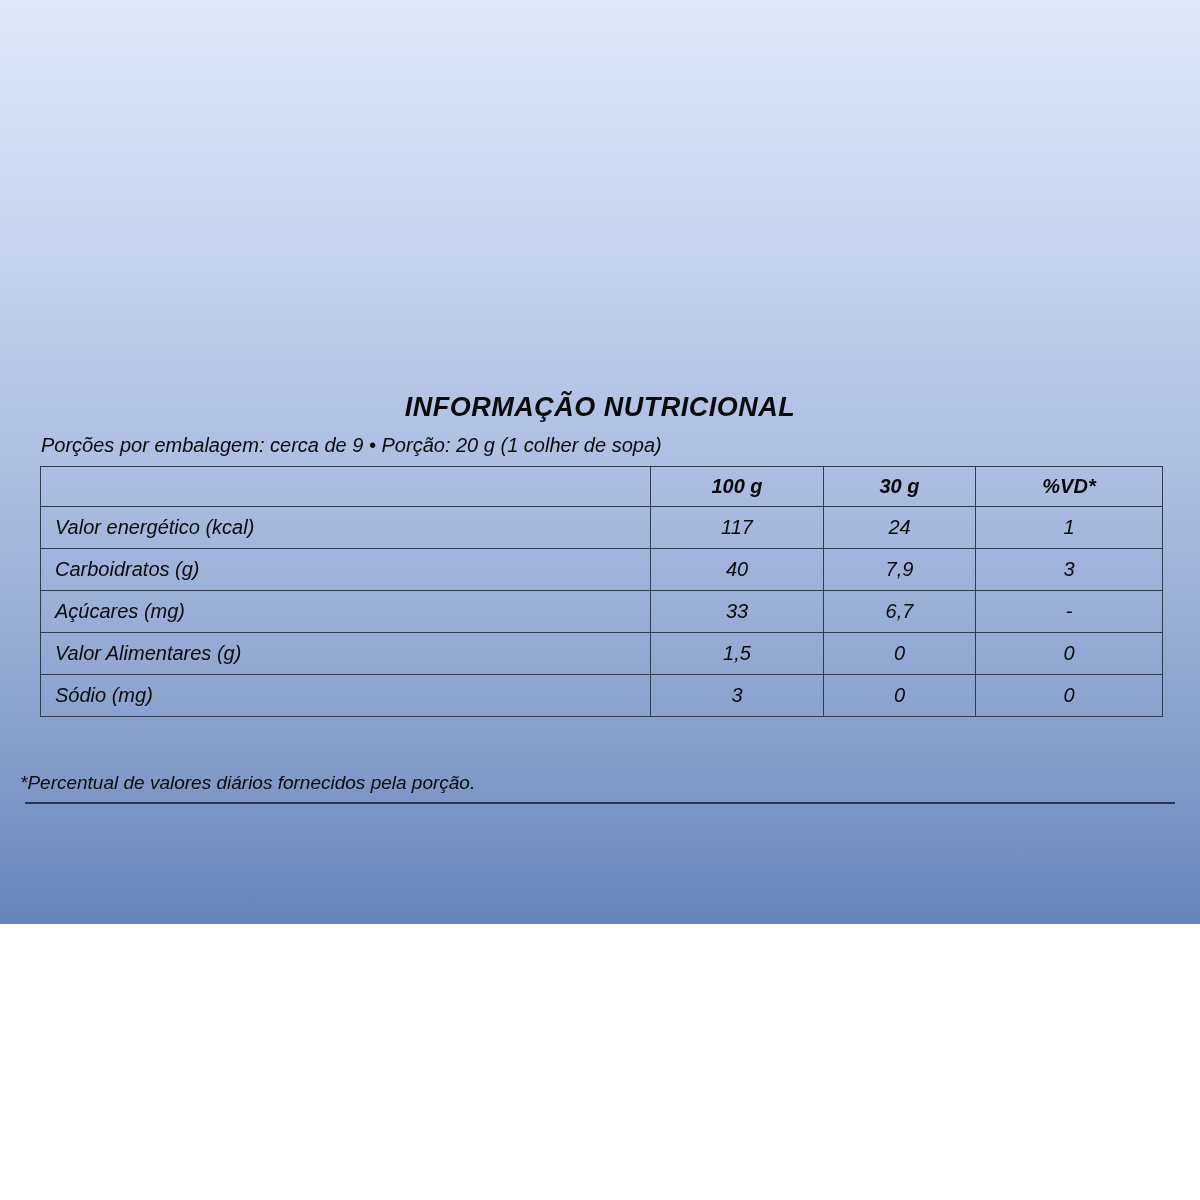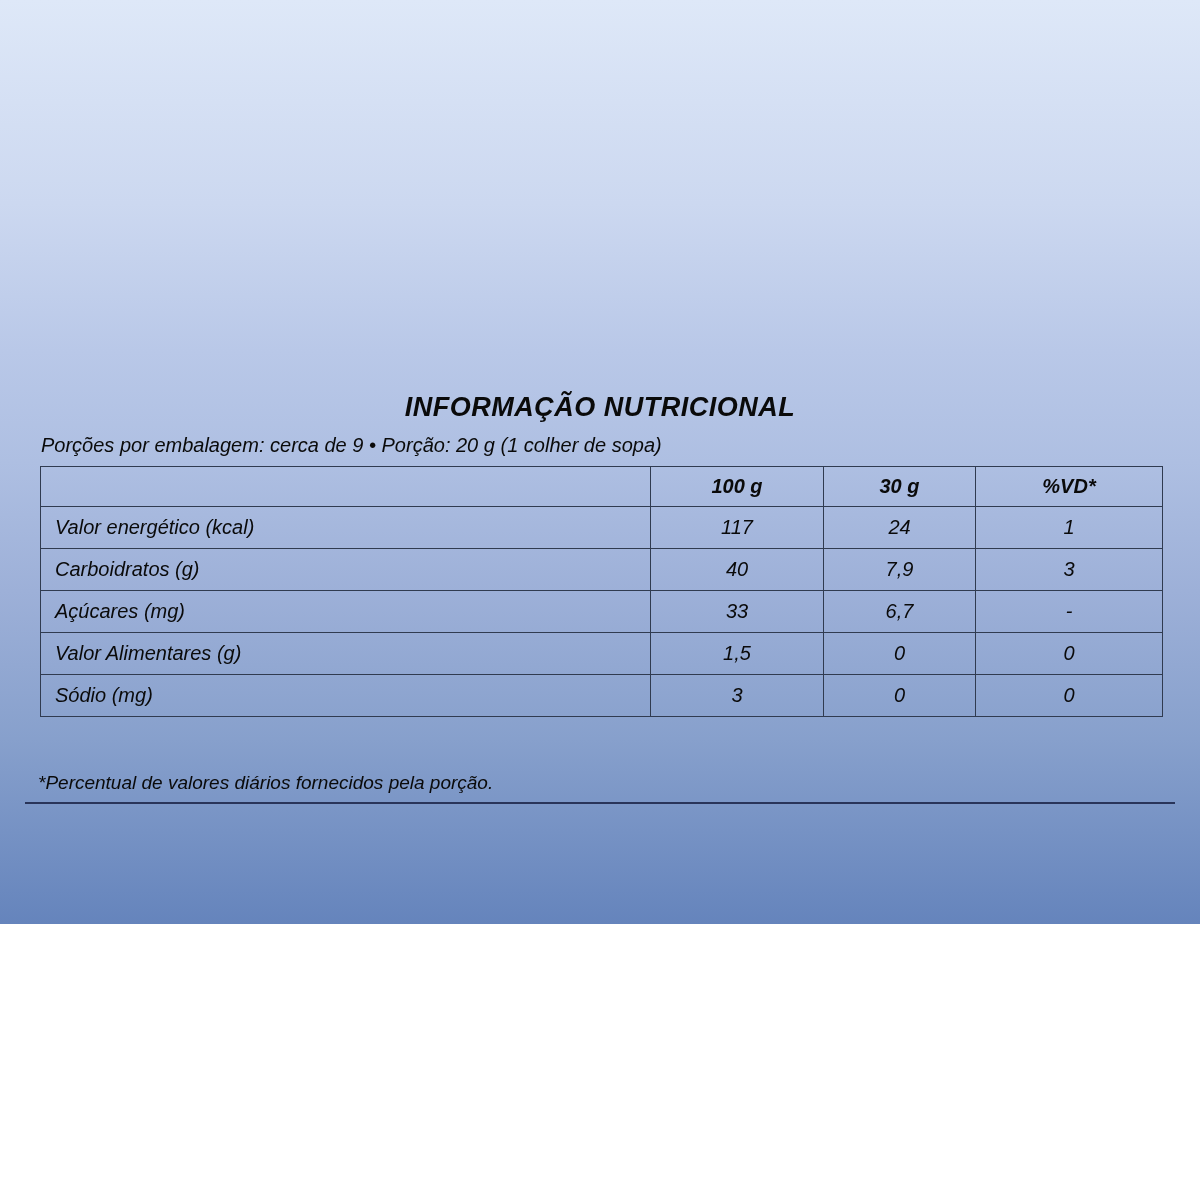--- a/index.html
+++ b/index.html
@@ -68,21 +68,21 @@
     font-weight: bold;
   }
   table.nutrition-table tbody td { height: 42px; }
   table.nutrition-table .label-cell {
     text-align: left;
     padding-left: 14px;
   }
   .footnote {
     position: absolute;
     top: 772px;
-    left: 38px;
+    left: 20px;
     font-size: 19px;
     color: #0a0a0a;
   }
   .rule {
     position: absolute;
     top: 802px;
     left: 25px;
     width: 1150px;
     height: 0;
     border-top: 2px solid #293459;

